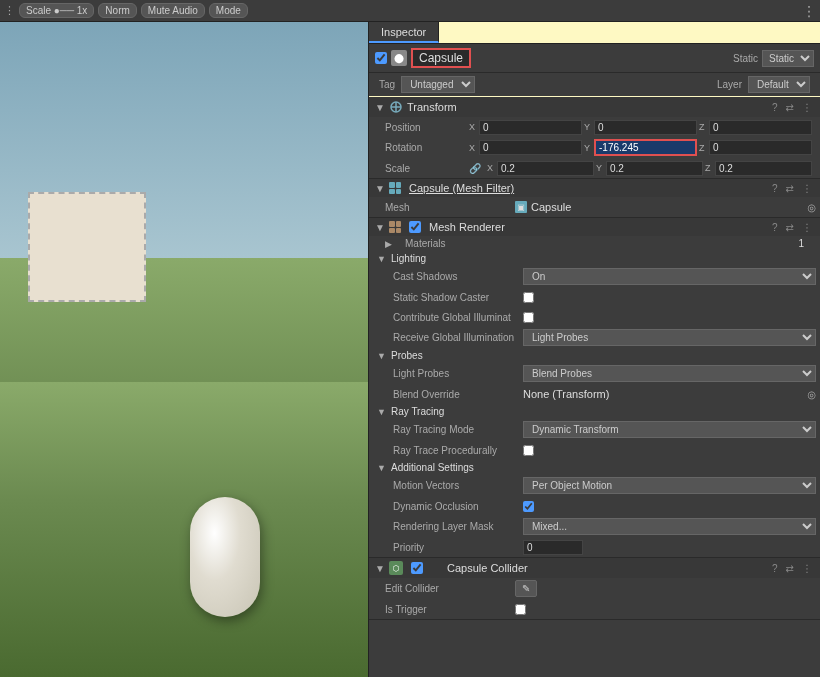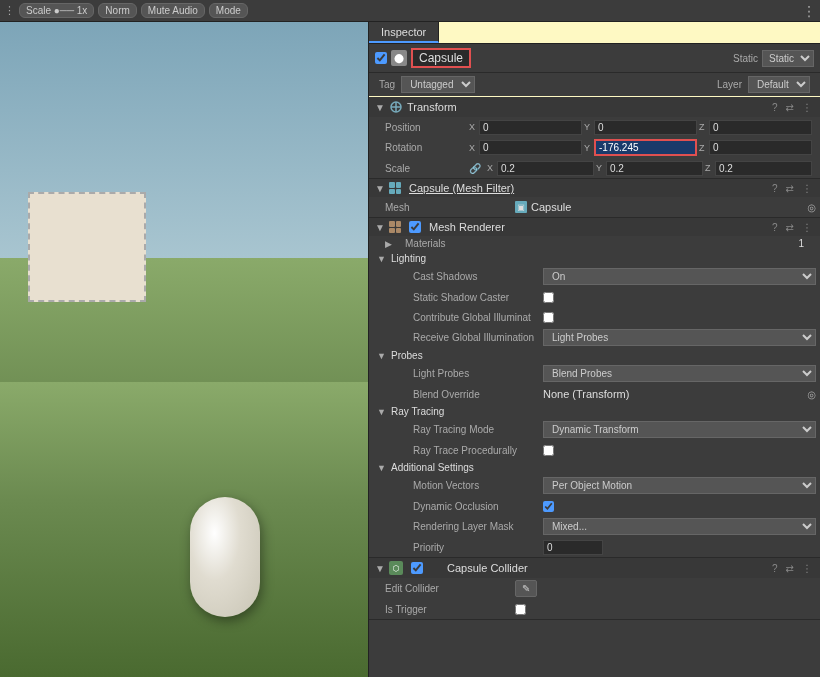--- a/index.html
+++ b/index.html
@@ -111,21 +111,21 @@
 
     
     .materials-row { display: flex; align-items: center; padding: 2px 8px 2px 16px; }
     .materials-label { color: #aaa; font-size: 10px; flex: 1; }
     .materials-count { color: #ddd; font-size: 10px; margin-right: 8px; }
 
     
     .collider-icon { width: 14px; height: 14px; background: #5a8a5a; border-radius: 2px; display: flex; align-items: center; justify-content: center; font-size: 8px; color: #fff; }
     .edit-collider-btn { background: #555; border: 1px solid #666; padding: 2px 6px; color: #ccc; font-size: 10px; cursor: pointer; border-radius: 2px; }
 
-    .indent1 { padding-left: 24px; margin-left: 20px; }
+    .indent1 { padding-left: 24px; }
   </style>
 </head>
 <body>
 
 <div class="toolbar">
   <span style="color:#aaa;cursor:pointer;">⋮</span>
   <button class="toolbar-btn">
     <span>Scale</span> ●── <span>1x</span>
   </button>
   <button class="toolbar-btn">Norm</button>

